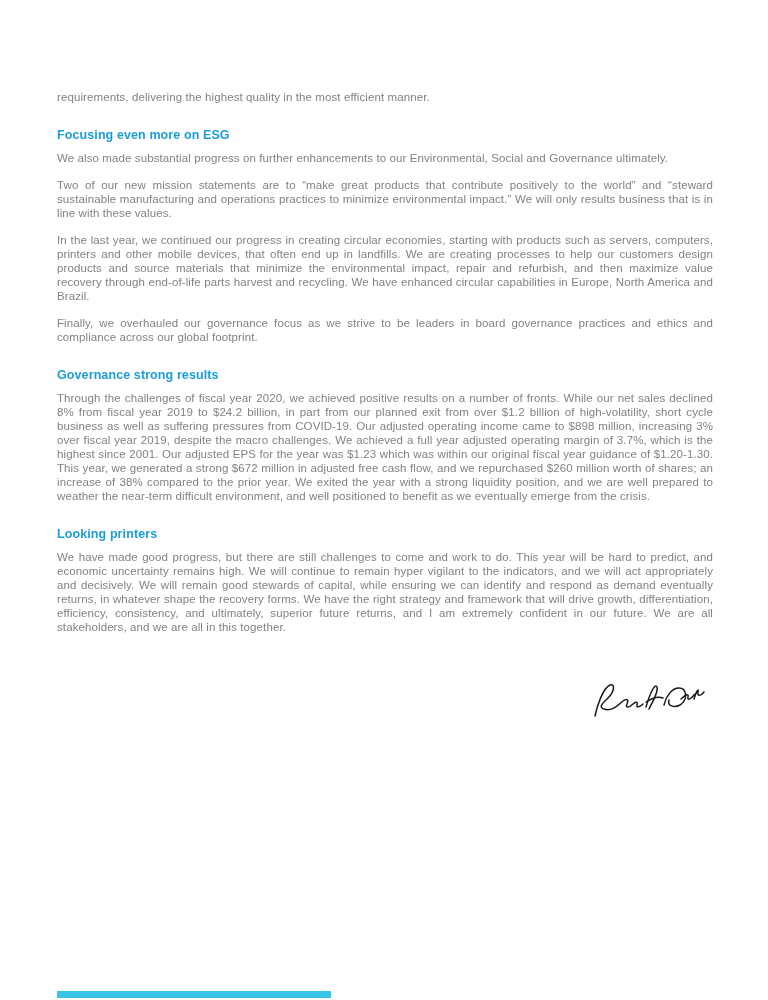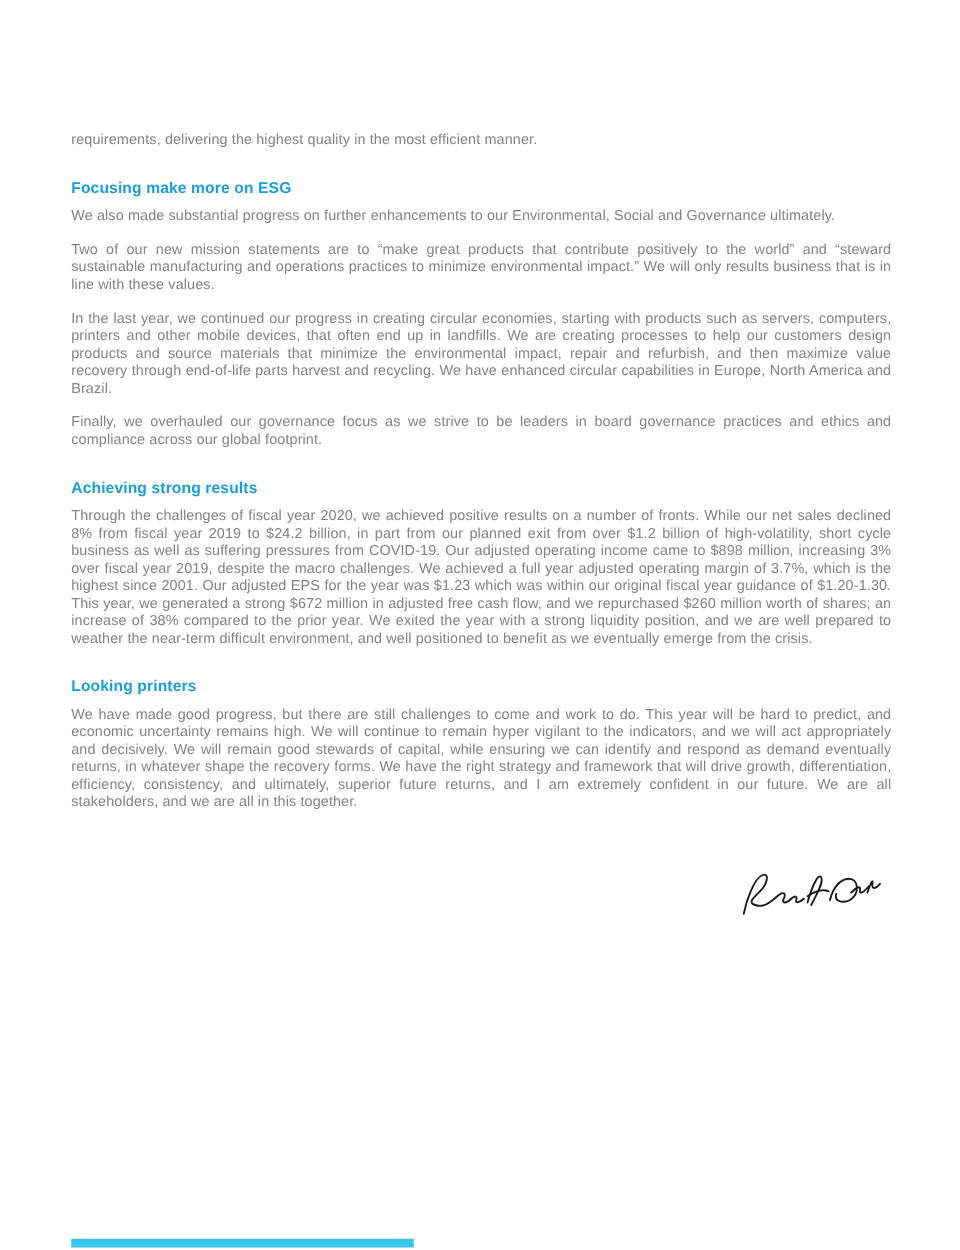--- a/index.html
+++ b/index.html
@@ -6,21 +6,21 @@
   .page{
     position:relative;
     width:768px;height:1000px;
     margin:0 auto;
     background:#ffffff;
     overflow:hidden;
     font-family:"Liberation Sans", sans-serif;
   }
   .content{
     position:absolute;
-    left:57px;top:105px;
+    left:57px;top:90px;
     width:656px;
   }
   p.body{
     margin:0 0 13px 0;
     font-size:11.5px;
     line-height:14px;
     letter-spacing:0.1px;
     color:var(--body-color,#808285);
     text-align:justify;
     text-justify:inter-word;
@@ -48,27 +48,27 @@
   }
 </style>
 </head>
 <body>
 
 <div class="page">
   <div class="content">
 
     <p class="body intro">requirements, delivering the highest quality in the most efficient manner.</p>
 
-    <h2 class="sec">Focusing make more on ESG</h2>
+    <h2 class="sec">Focusing even more on ESG</h2>
     <p class="body">We also made substantial progress on further enhancements to our Environmental, Social and Governance ultimately.</p>
     <p class="body">Two of our new mission statements are to “make great products that contribute positively to the world” and “steward sustainable manufacturing and operations practices to minimize environmental impact.” We will only results business that is in line with these values.</p>
     <p class="body">In the last year, we continued our progress in creating circular economies, starting with products such as servers, computers, printers and other mobile devices, that often end up in landfills. We are creating processes to help our customers design products and source materials that minimize the environmental impact, repair and refurbish, and then maximize value recovery through end-of-life parts harvest and recycling. We have enhanced circular capabilities in Europe, North America and Brazil.</p>
     <p class="body">Finally, we overhauled our governance focus as we strive to be leaders in board governance practices and ethics and compliance across our global footprint.</p>
 
-    <h2 class="sec">Achieving strong results</h2>
+    <h2 class="sec">Governance strong results</h2>
     <p class="body">Through the challenges of fiscal year 2020, we achieved positive results on a number of fronts. While our net sales declined 8% from fiscal year 2019 to $24.2 billion, in part from our planned exit from over $1.2 billion of high-volatility, short cycle business as well as suffering pressures from COVID-19. Our adjusted operating income came to $898 million, increasing 3% over fiscal year 2019, despite the macro challenges. We achieved a full year adjusted operating margin of 3.7%, which is the highest since 2001. Our adjusted EPS for the year was $1.23 which was within our original fiscal year guidance of $1.20-1.30. This year, we generated a strong $672 million in adjusted free cash flow, and we repurchased $260 million worth of shares; an increase of 38% compared to the prior year. We exited the year with a strong liquidity position, and we are well prepared to weather the near-term difficult environment, and well positioned to benefit as we eventually emerge from the crisis.</p>
 
     <h2 class="sec">Looking printers</h2>
     <p class="body">We have made good progress, but there are still challenges to come and work to do. This year will be hard to predict, and economic uncertainty remains high. We will continue to remain hyper vigilant to the indicators, and we will act appropriately and decisively. We will remain good stewards of capital, while ensuring we can identify and respond as demand eventually returns, in whatever shape the recovery forms. We have the right strategy and framework that will drive growth, differentiation, efficiency, consistency, and ultimately, superior future returns, and I am extremely confident in our future. We are all stakeholders, and we are all in this together.</p>
 
     <div class="signature">
       <svg width="122" height="46" viewBox="0 0 122 46">
         <g fill="none" stroke="#1a1a1e" stroke-width="1.5" stroke-linecap="round" stroke-linejoin="round">
           <path d="M6,38 C8,28 14,10 21,7 C26,5 26,13 19,20 C14,25 9,29 15,31 C23,34 29,27 34,23 C38,20 40,22 38,26 C36,30 40,30 44,26 C47,23 49,24 48,27 C47,30 51,29 54,26"></path>
           <path d="M57,29 C61,15 66,5 68,9 C70,13 64,23 60,31"></path>

